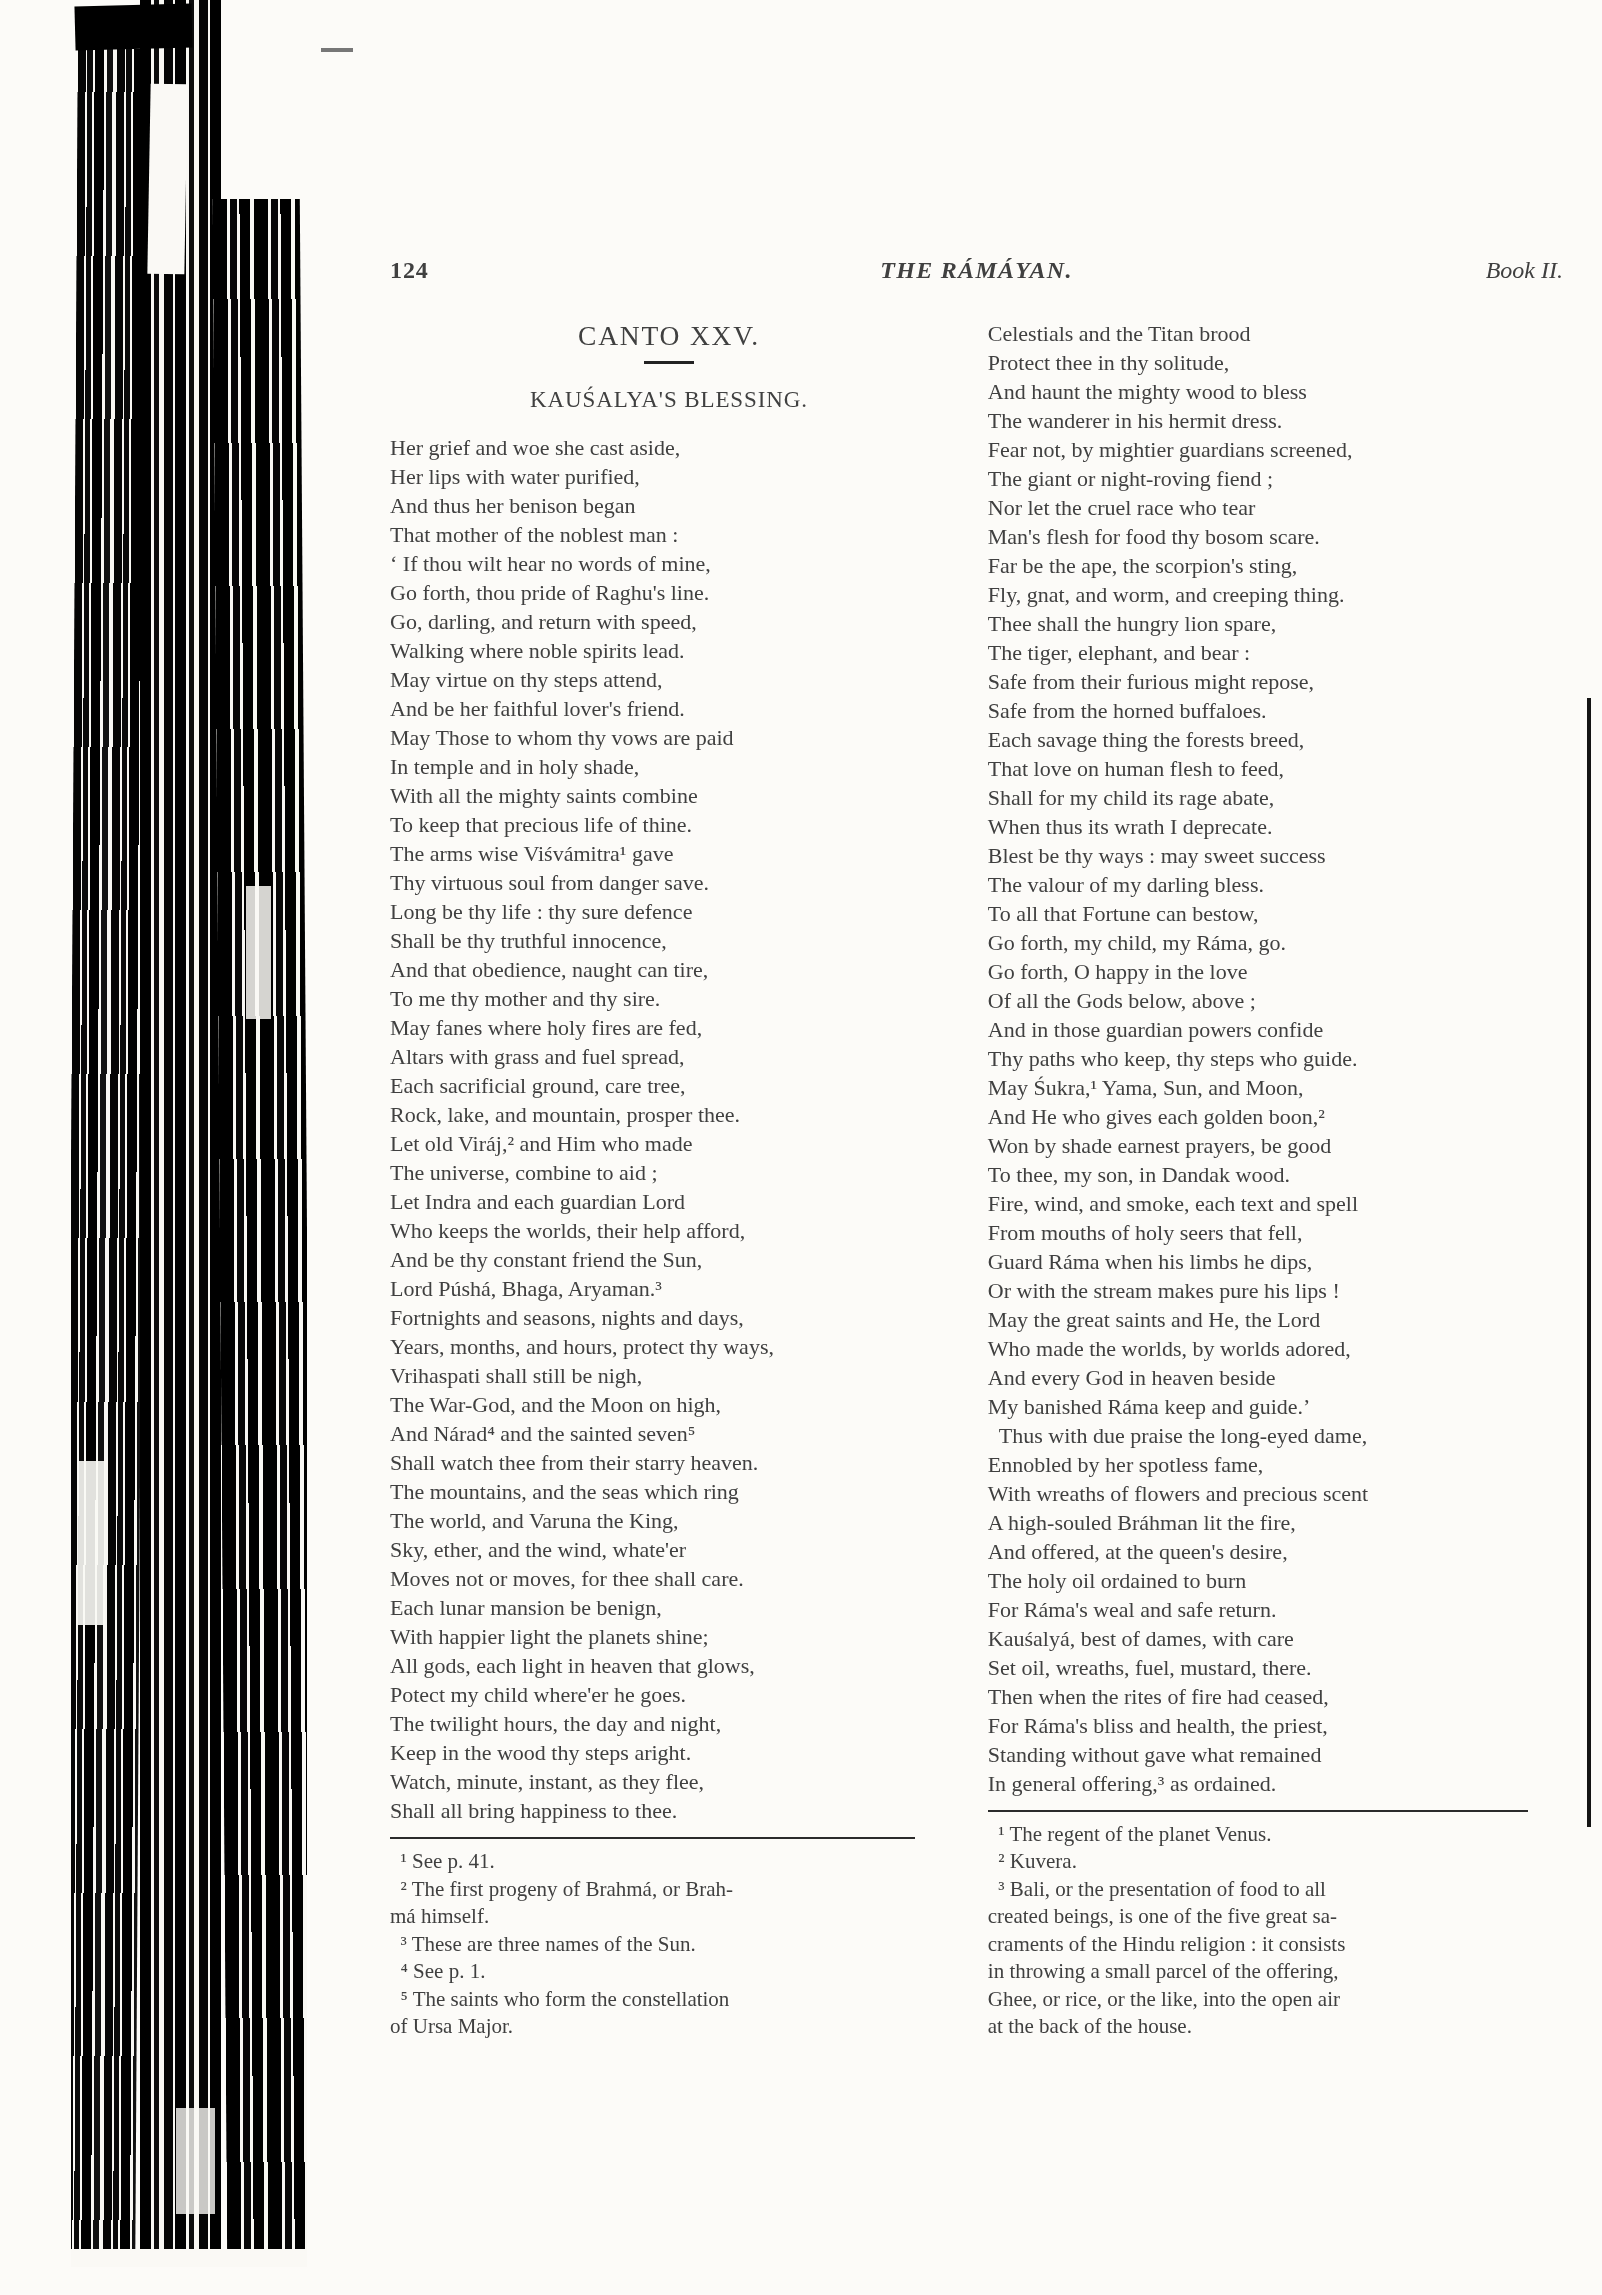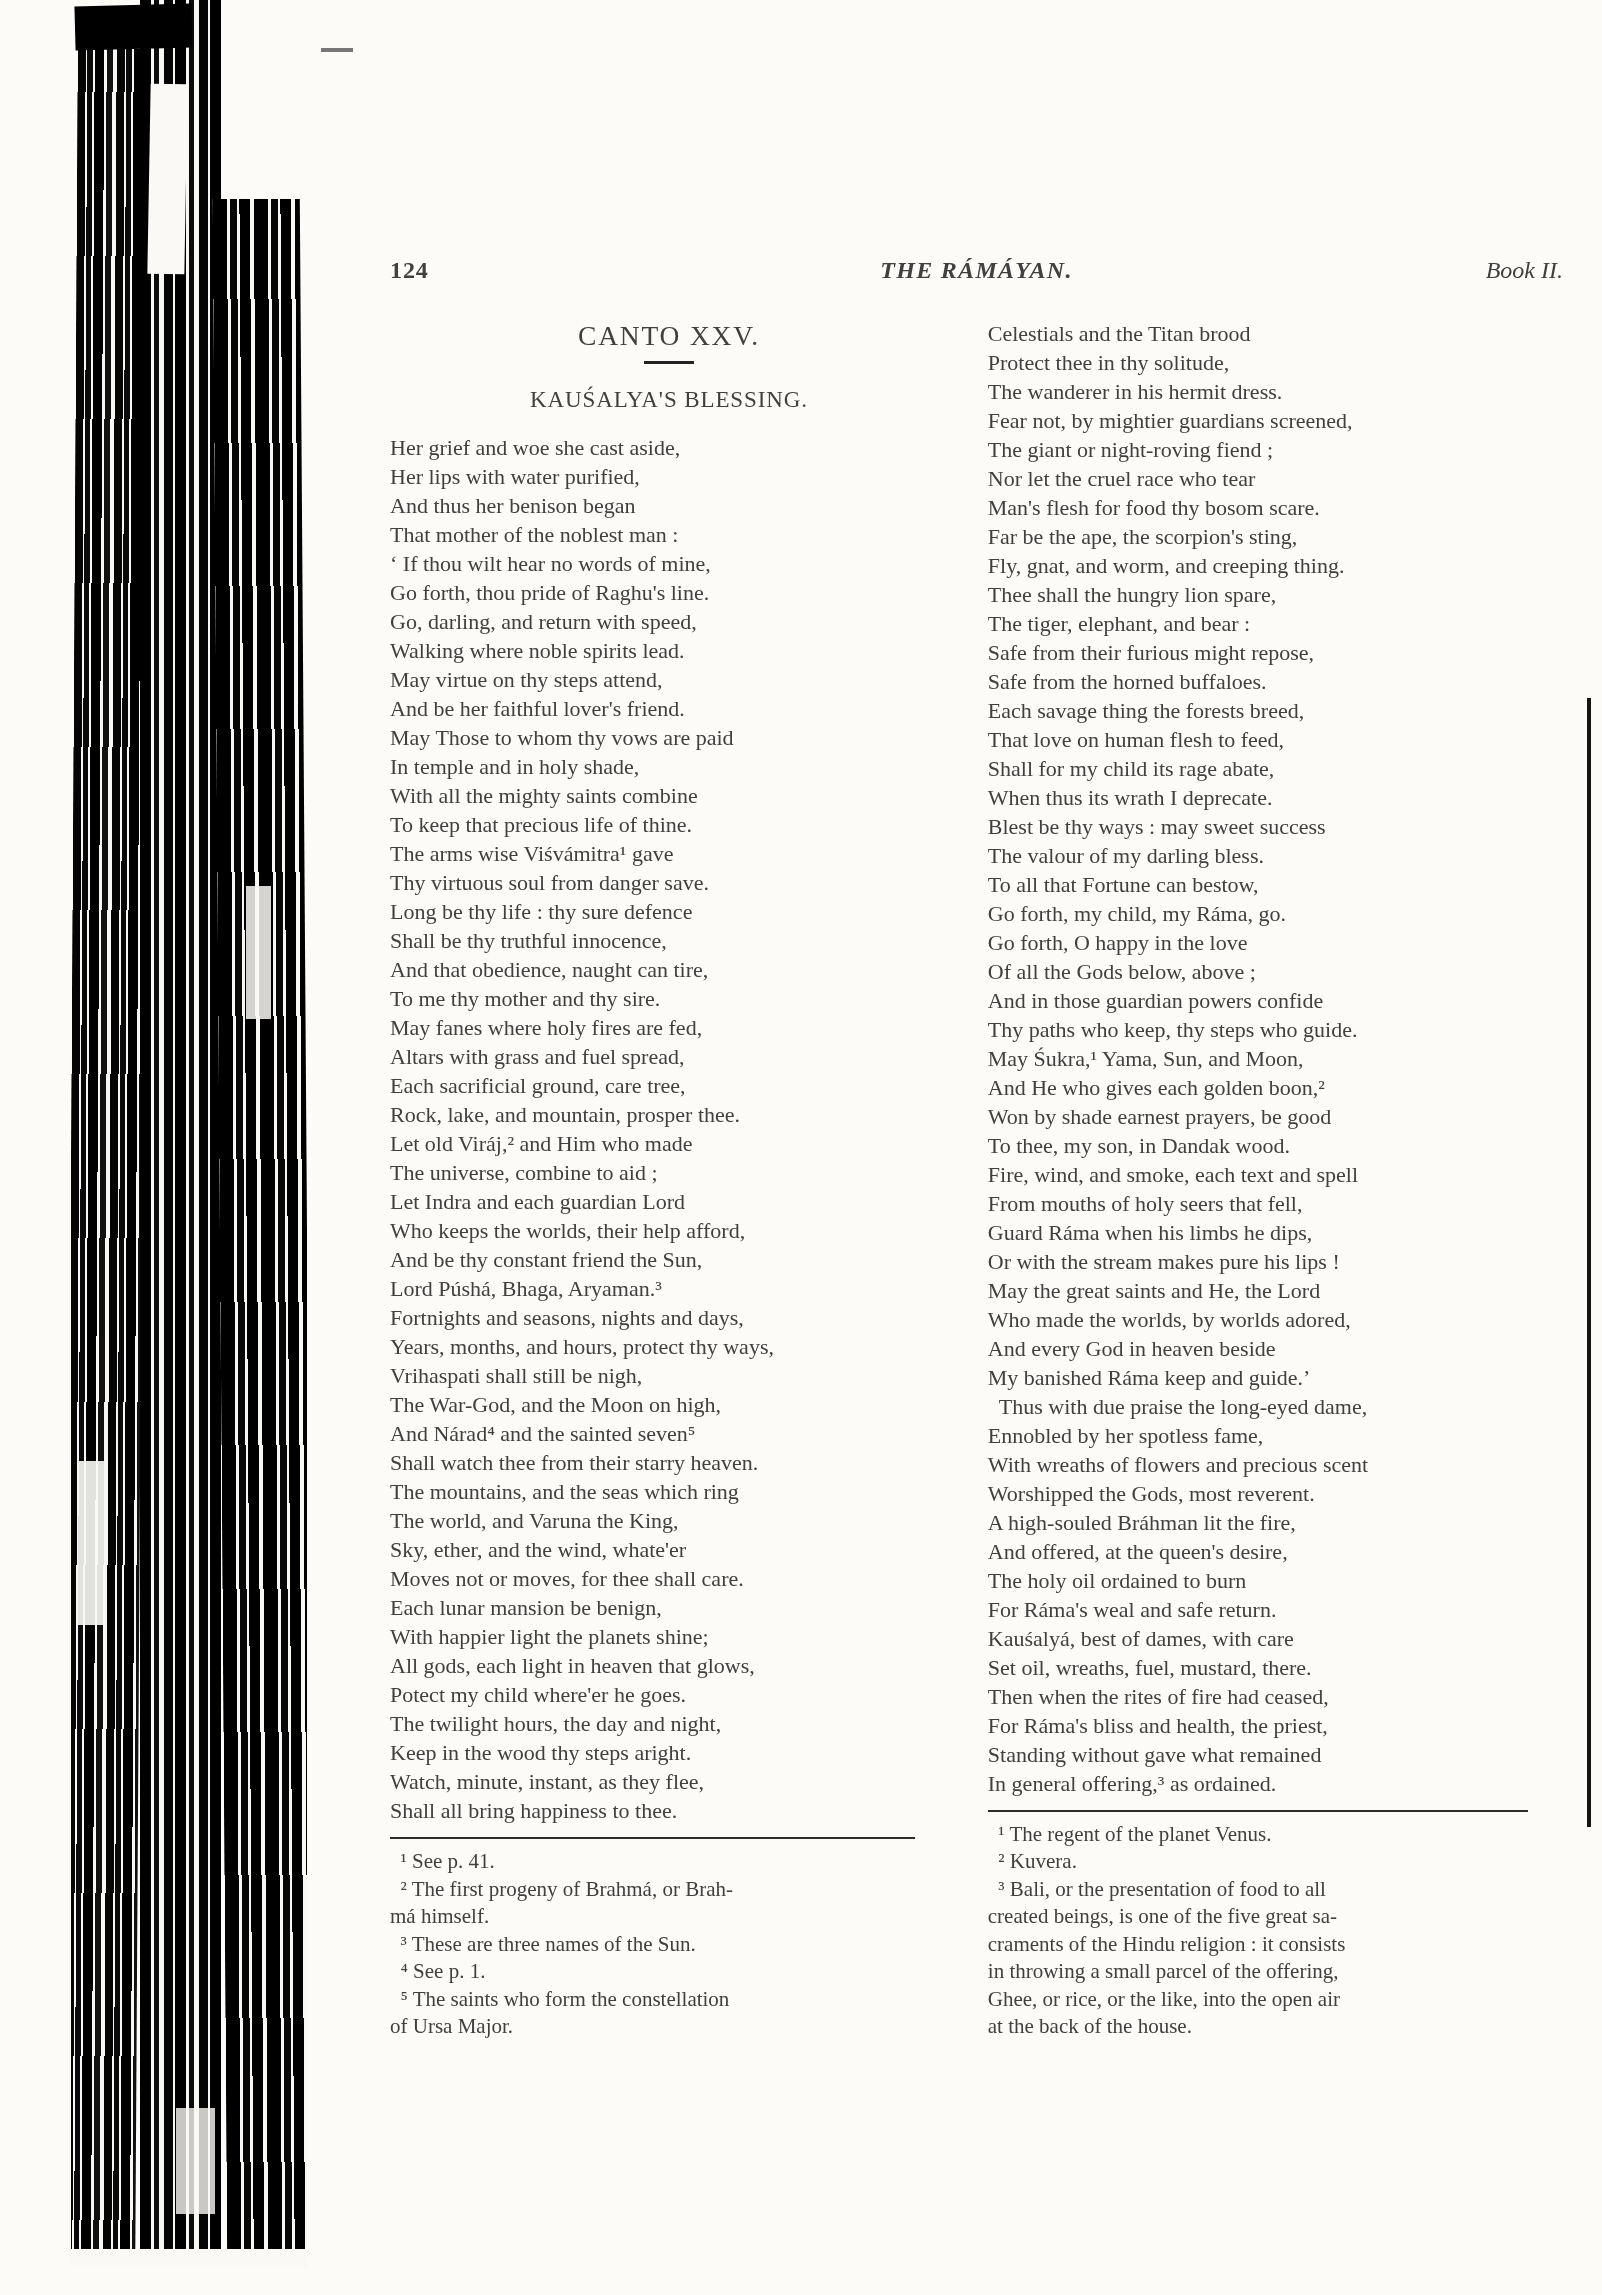--- a/index.html
+++ b/index.html
@@ -157,20 +157,21 @@
             <div class="fnline">of Ursa Major.</div>
           </div>
       </div>
 
       <div class="divider"></div>
 
       <div class="col right">
         <div class="verse">
             <div class="vline">Celestials and the Titan brood</div>
             <div class="vline">Protect thee in thy solitude,</div>
+            <div class="vline">And haunt the mighty wood to bless</div>
             <div class="vline">The wanderer in his hermit dress.</div>
             <div class="vline">Fear not, by mightier guardians screened,</div>
             <div class="vline">The giant or night-roving fiend ;</div>
             <div class="vline">Nor let the cruel race who tear</div>
             <div class="vline">Man's flesh for food thy bosom scare.</div>
             <div class="vline">Far be the ape, the scorpion's sting,</div>
             <div class="vline">Fly, gnat, and worm, and creeping thing.</div>
             <div class="vline">Thee shall the hungry lion spare,</div>
             <div class="vline">The tiger, elephant, and bear :</div>
             <div class="vline">Safe from their furious might repose,</div>
@@ -195,21 +196,20 @@
             <div class="vline">From mouths of holy seers that fell,</div>
             <div class="vline">Guard Ráma when his limbs he dips,</div>
             <div class="vline">Or with the stream makes pure his lips !</div>
             <div class="vline">May the great saints and He, the Lord</div>
             <div class="vline">Who made the worlds, by worlds adored,</div>
             <div class="vline">And every God in heaven beside</div>
             <div class="vline">My banished Ráma keep and guide.’</div>
             <div class="vline">  Thus with due praise the long-eyed dame,</div>
             <div class="vline">Ennobled by her spotless fame,</div>
             <div class="vline">With wreaths of flowers and precious scent</div>
-            <div class="vline">Worshipped the Gods, most reverent.</div>
             <div class="vline">A high-souled Bráhman lit the fire,</div>
             <div class="vline">And offered, at the queen's desire,</div>
             <div class="vline">The holy oil ordained to burn</div>
             <div class="vline">For Ráma's weal and safe return.</div>
             <div class="vline">Kauśalyá, best of dames, with care</div>
             <div class="vline">Set oil, wreaths, fuel, mustard, there.</div>
             <div class="vline">Then when the rites of fire had ceased,</div>
             <div class="vline">For Ráma's bliss and health, the priest,</div>
             <div class="vline">Standing without gave what remained</div>
             <div class="vline">In general offering,³ as ordained.</div>

